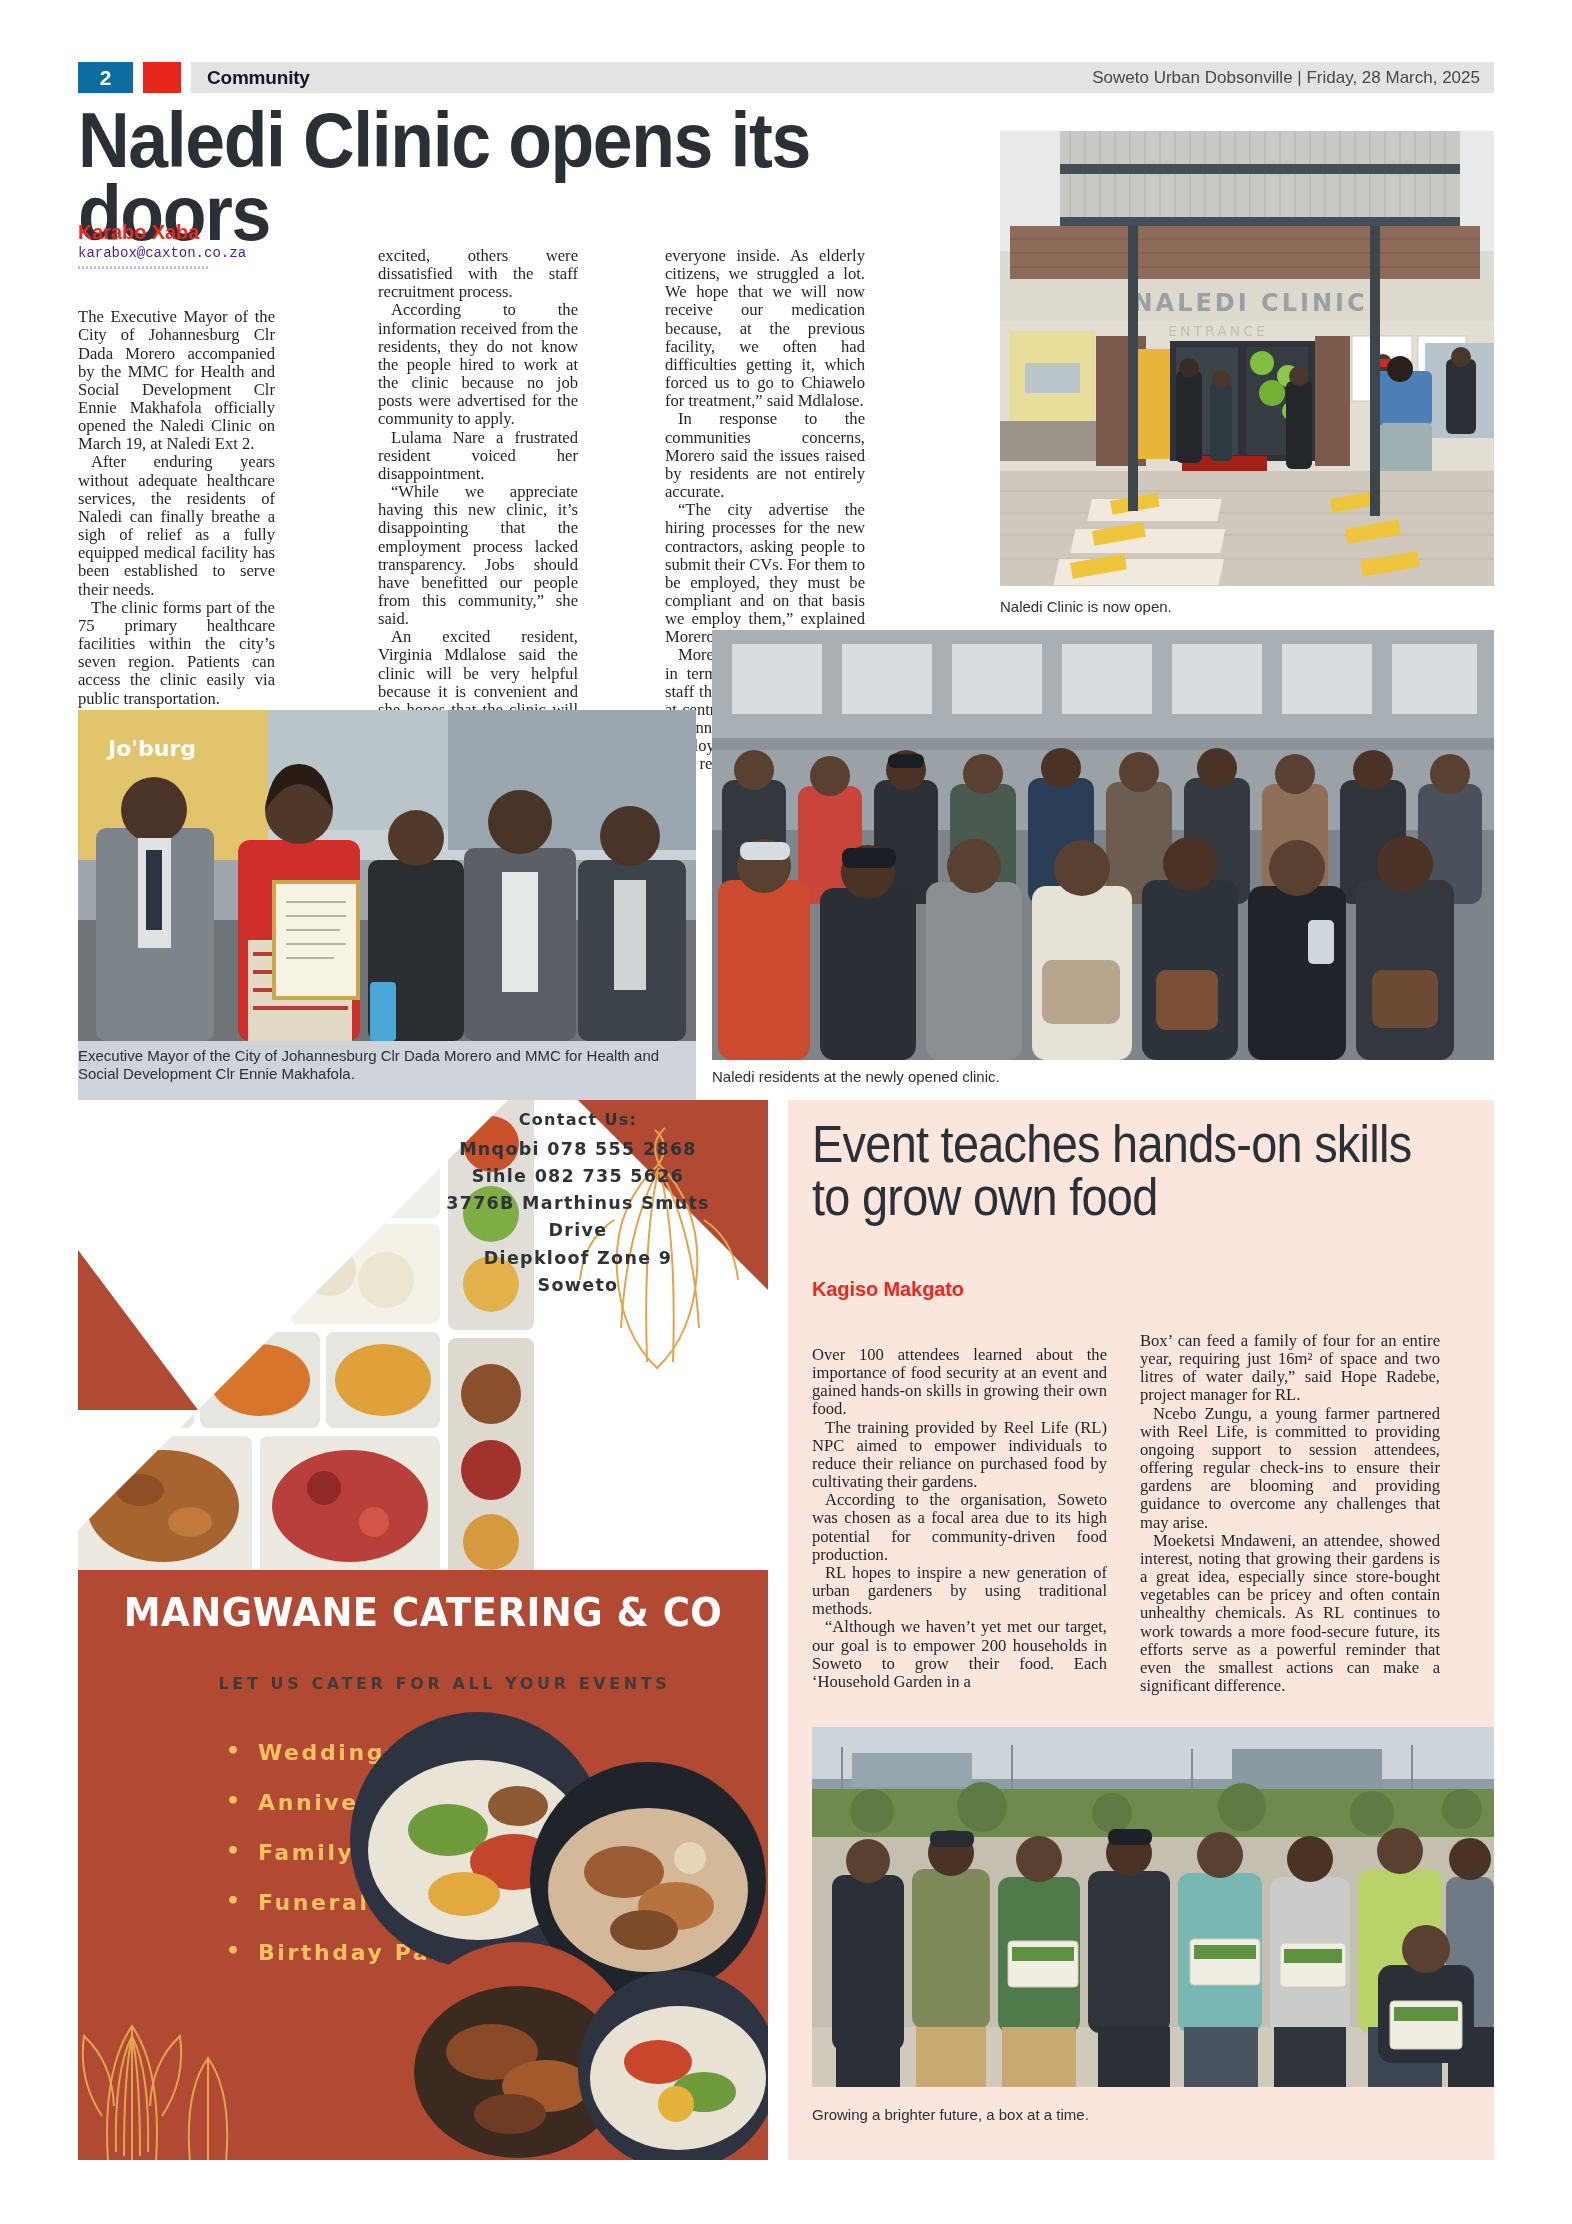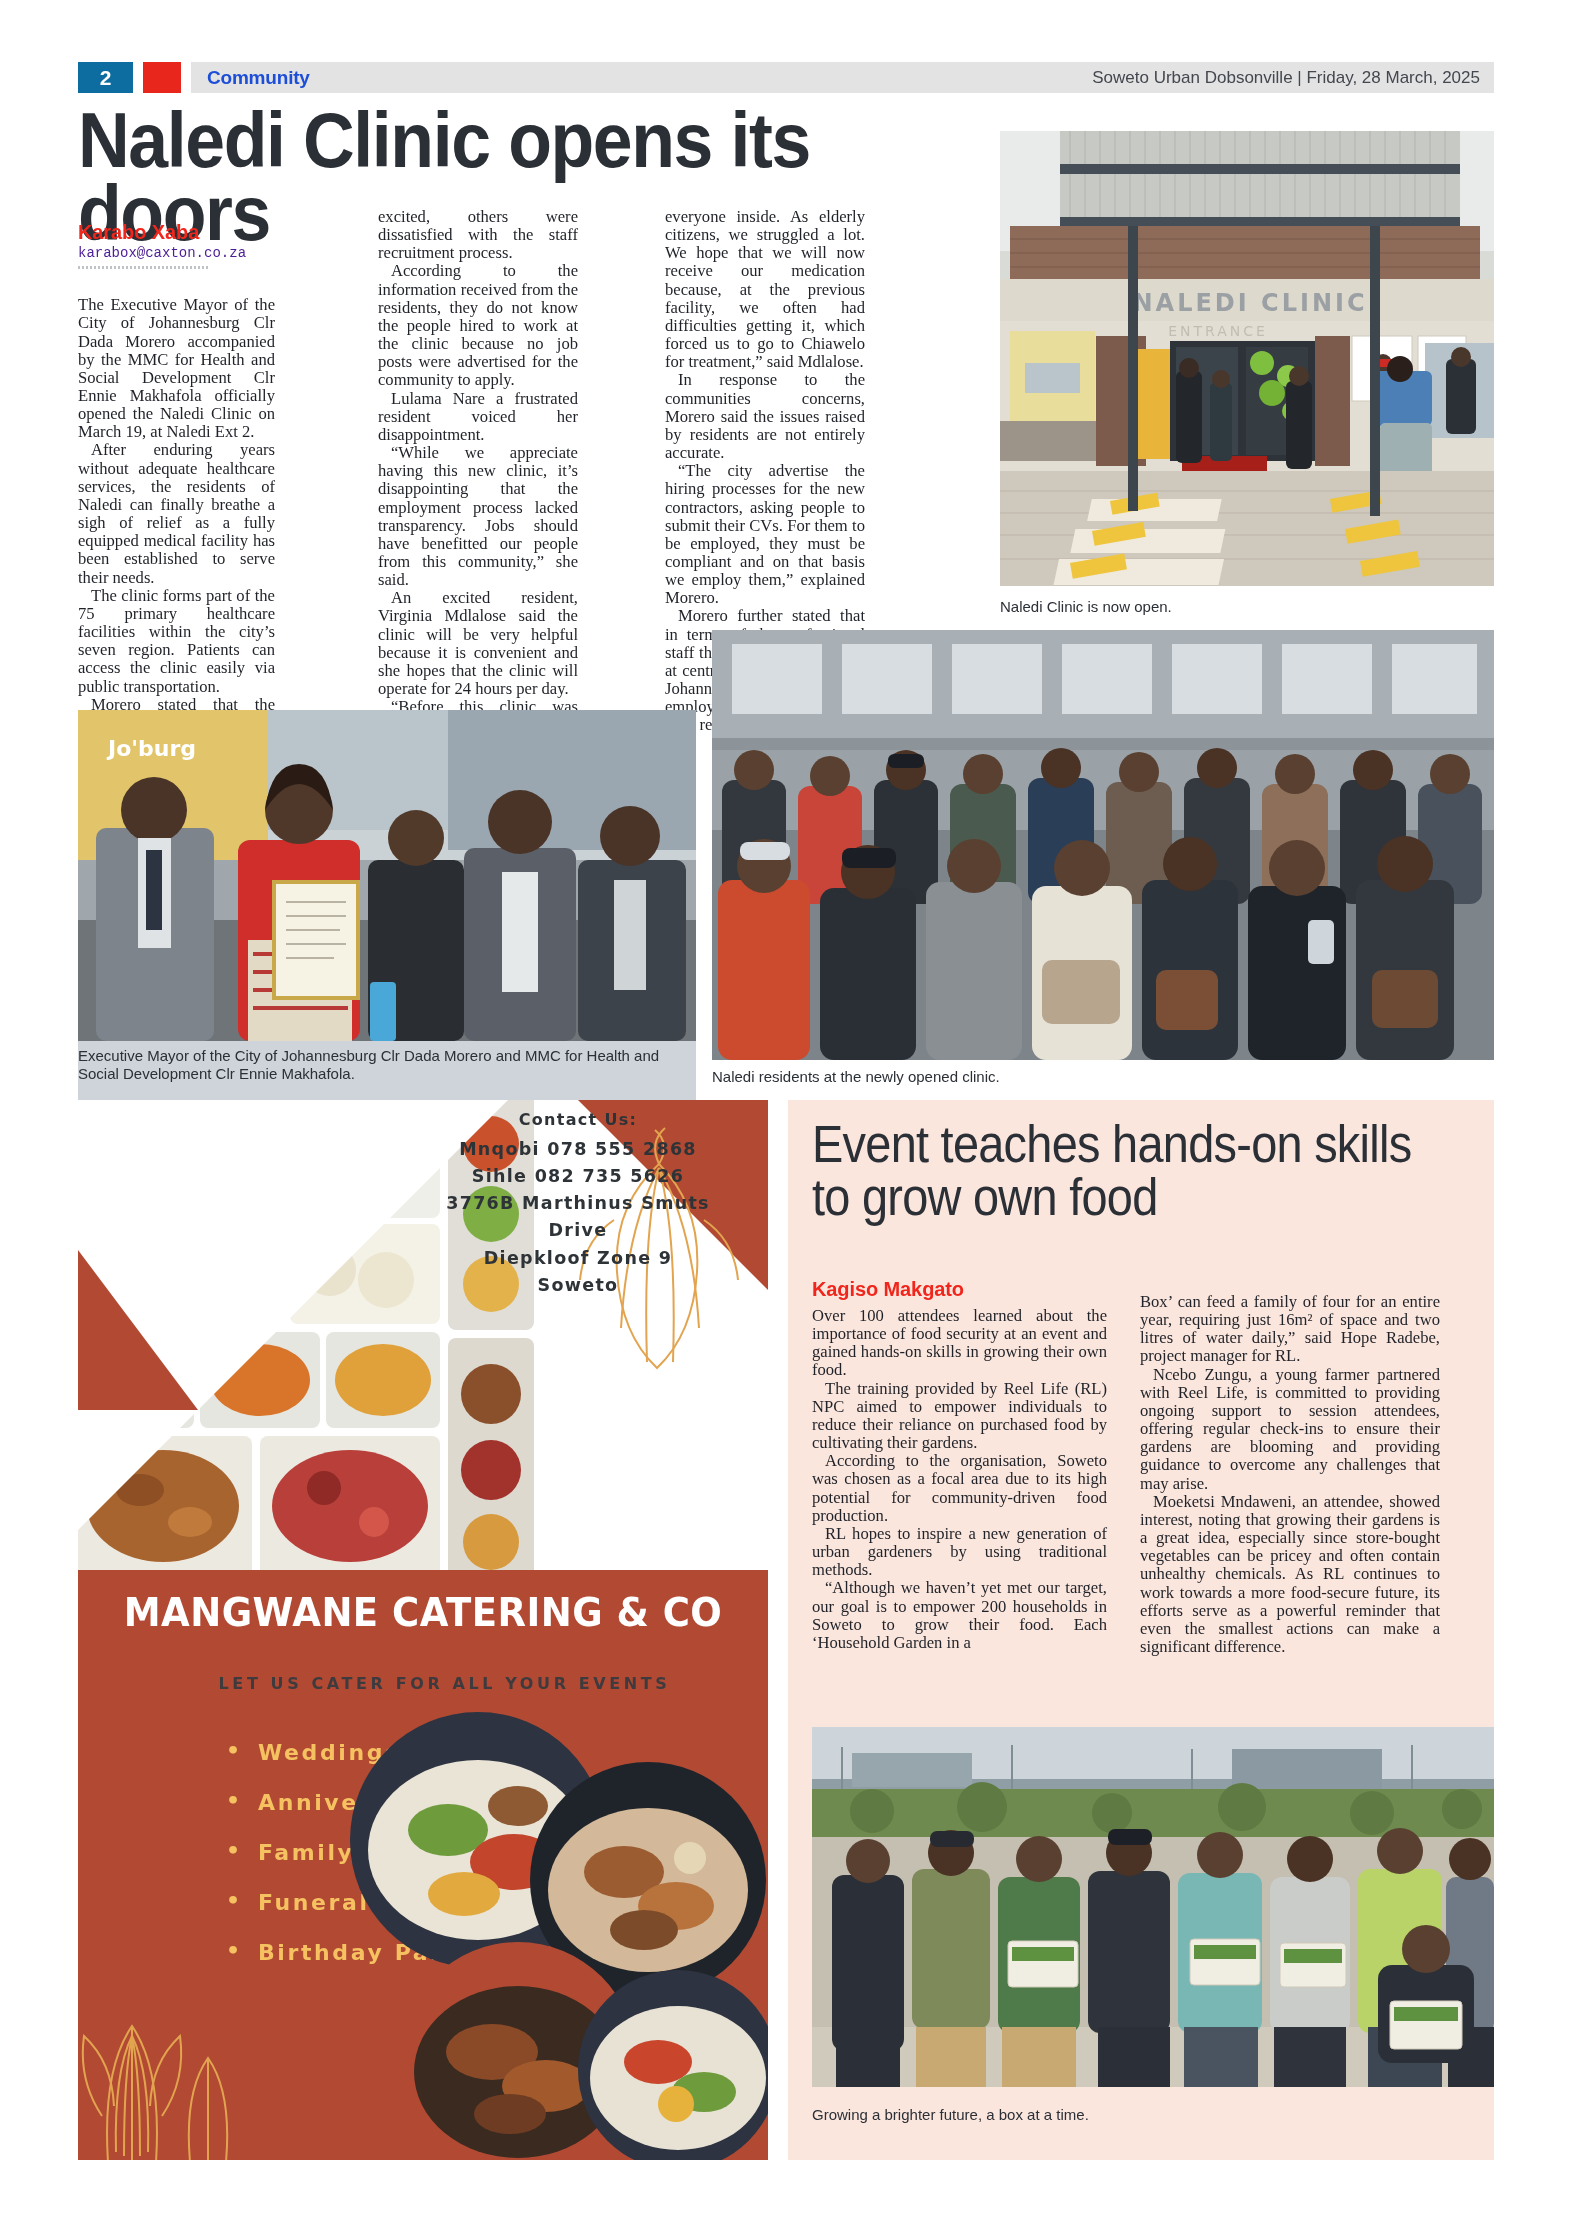--- a/index.html
+++ b/index.html
@@ -24,21 +24,21 @@
     display:flex; align-items:center; justify-content:center;
     font-family:"Liberation Sans", sans-serif;
   }
   .folio-sq { width:38px; background:#e8261c; margin-left:10px; }
   .folio-bar {
     flex:1; background:#e3e3e3; margin-left:10px;
     display:flex; align-items:center; justify-content:space-between;
     padding:0 14px 0 16px;
   }
   .folio-section {
-    font-weight:bold; font-size:19px; color:#1d4ed8; letter-spacing:-0.2px;
+    font-weight:bold; font-size:19px; color:#0f172a; letter-spacing:-0.2px;
     font-family:"Liberation Sans Narrow","Liberation Sans", sans-serif;
   }
   .folio-pub { font-size:17px; color:#43474e; }
 
   
   .headline-main {
     position:absolute; left:78px; top:104px; width:940px;
     font-family:"Liberation Sans Narrow","Liberation Sans", sans-serif;
     font-weight:bold;
     font-size:77px; line-height:0.95;
@@ -63,21 +63,21 @@
   }
 
   .bodycol {
     position:absolute;
     font-family:"Liberation Serif", serif;
     font-size:16.6px; line-height:1.095;
     color:#1f2228;
     text-align:justify;
   }
   .bodycol p { margin:0; text-indent:13px; }
-  .bodycol p.first { text-indent:0; }
+  .bodycol p.first { text-indent:0;margin-top:39px; }
 
   #s1c1 { left:78px; top:222px; width:197px; }
   #s1c1 .body { margin-top:27px; }
   #s1c2 { left:378px; top:208px; width:200px; }
   #s1c3 { left:665px; top:208px; width:200px; }
 
   
   .photo { position:absolute; overflow:hidden; background:#ced4da; }
   .caption {
     position:absolute;

